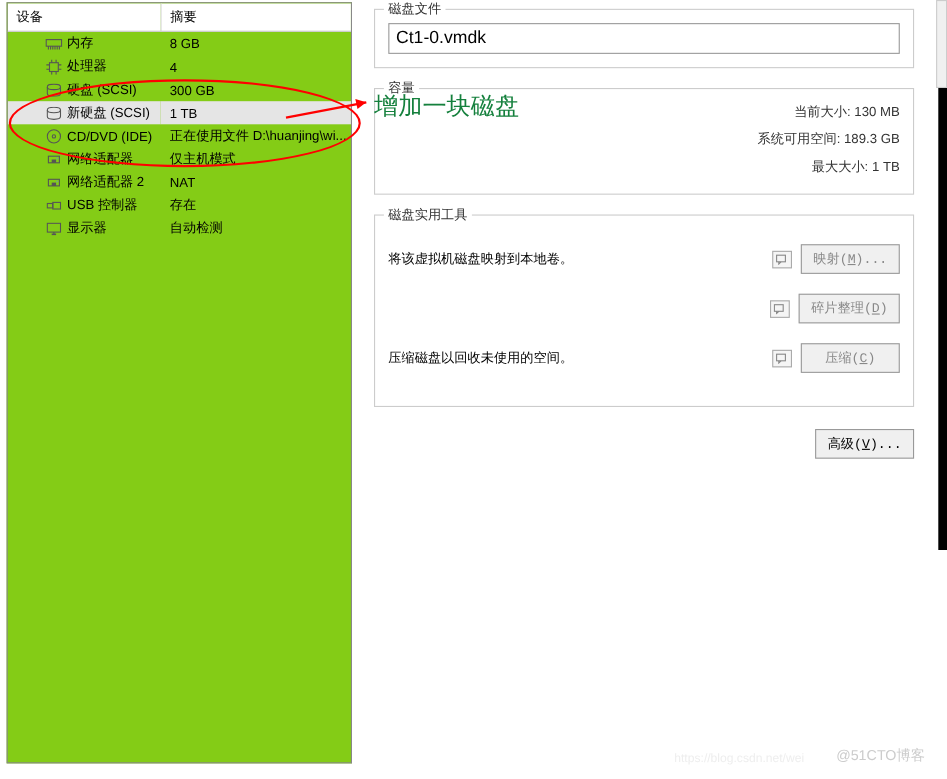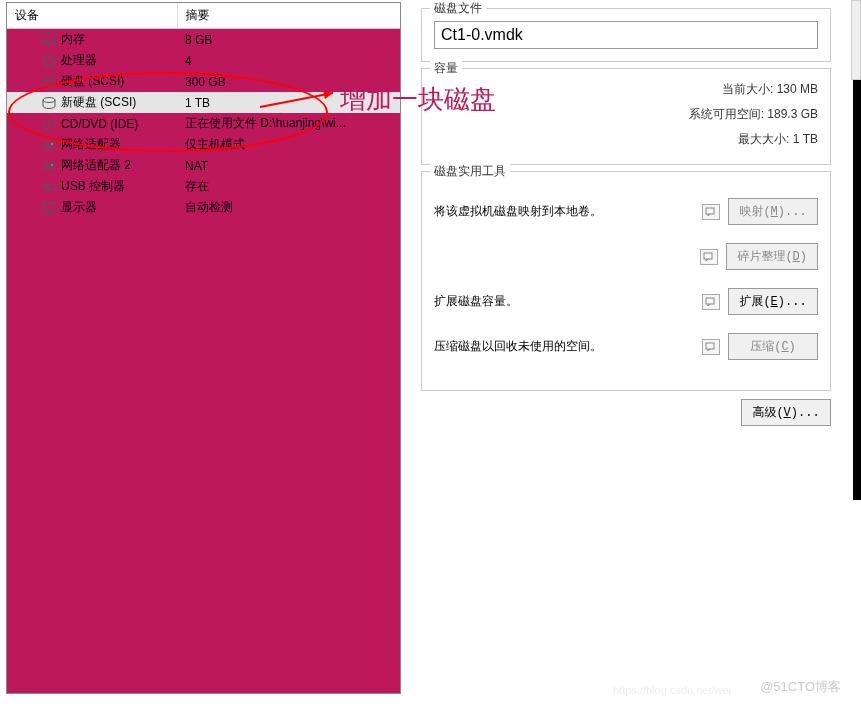--- a/index.html
+++ b/index.html
@@ -10,23 +10,23 @@
       width: 861px;
       height: 708px;
       position: relative;
       overflow: hidden;
     }
     .container {
       display: flex;
       height: 100%;
     }
     .left-panel {
-      width: 395px;
+      width: 314px;
       border: 1px solid #888;
-      background: #be185d;
+      background: #84cc16;
       margin: 2px 0 14px 6px;
       overflow: hidden;
     }
     .device-table {
       width: 100%;
       border-collapse: collapse;
     }
     .device-table th {
       text-align: left;
       font-weight: normal;
@@ -60,20 +60,21 @@
       display: inline-flex;
       align-items: center;
       justify-content: center;
       flex-shrink: 0;
     }
     .right-panel {
       flex: 1;
       padding: 2px 30px 2px 20px;
       display: flex;
       flex-direction: column;
+      gap: 12px;
     }
     .groupbox {
       border: 1px solid #ccc;
       padding: 8px 12px 12px 12px;
       position: relative;
       margin-top: 6px;
     }
     .groupbox-title {
       position: absolute;
       top: -9px;
@@ -131,22 +132,22 @@
     }
     .advanced-row {
       display: flex;
       justify-content: flex-end;
       margin-top: 8px;
     }
     .annotation {
       position: absolute;
       top: 82px;
       left: 340px;
-      color: #be185d;
-      font-size: 26px;
+      color: #15803d;
+      font-size: 22px;
       font-weight: normal;
       pointer-events: none;
       z-index: 10;
     }
     .ellipse-annotation {
       position: absolute;
       top: 72px;
       left: 8px;
       width: 320px;
       height: 80px;
@@ -383,30 +384,20 @@
           <div class="util-row">
             <span class="help-icon">
               <svg width="12" height="10" viewBox="0 0 12 10">
                 <rect x="1" y="1" width="8" height="6" fill="none" stroke="#888"></rect>
                 <path d="M3 7 L3 9 L5 7" fill="none" stroke="#888"></path>
               </svg>
             </span>
             <button class="action-btn" disabled="">碎片整理(<span class="underline-key">D</span>)</button>
           </div>
           <div class="util-row">
-            <span class="util-text">扩展磁盘容量。</span>
-            <span class="help-icon">
-              <svg width="12" height="10" viewBox="0 0 12 10">
-                <rect x="1" y="1" width="8" height="6" fill="none" stroke="#888"></rect>
-                <path d="M3 7 L3 9 L5 7" fill="none" stroke="#888"></path>
-              </svg>
-            </span>
-            <button class="action-btn">扩展(<span class="underline-key">E</span>)...</button>
-          </div>
-          <div class="util-row">
             <span class="util-text">压缩磁盘以回收未使用的空间。</span>
             <span class="help-icon">
               <svg width="12" height="10" viewBox="0 0 12 10">
                 <rect x="1" y="1" width="8" height="6" fill="none" stroke="#888"></rect>
                 <path d="M3 7 L3 9 L5 7" fill="none" stroke="#888"></path>
               </svg>
             </span>
             <button class="action-btn" disabled="">压缩(<span class="underline-key">C</span>)</button>
           </div>
         </div>

